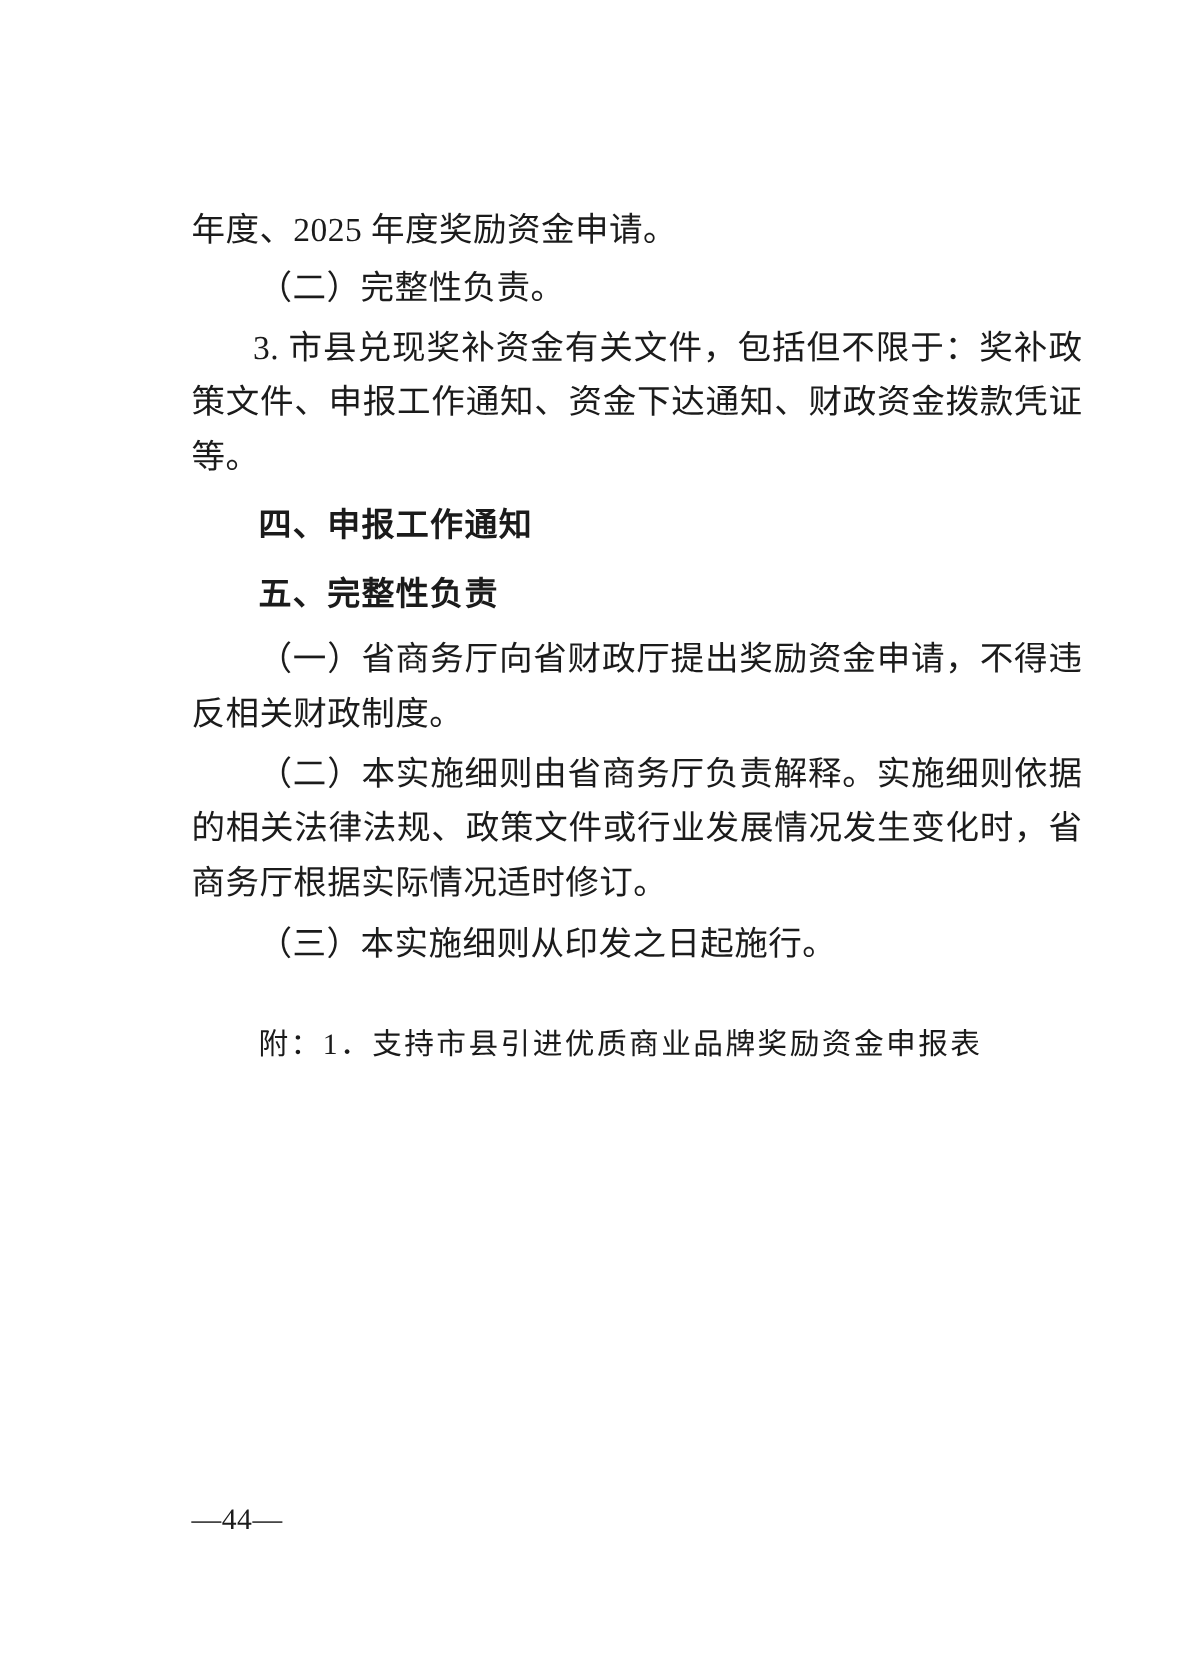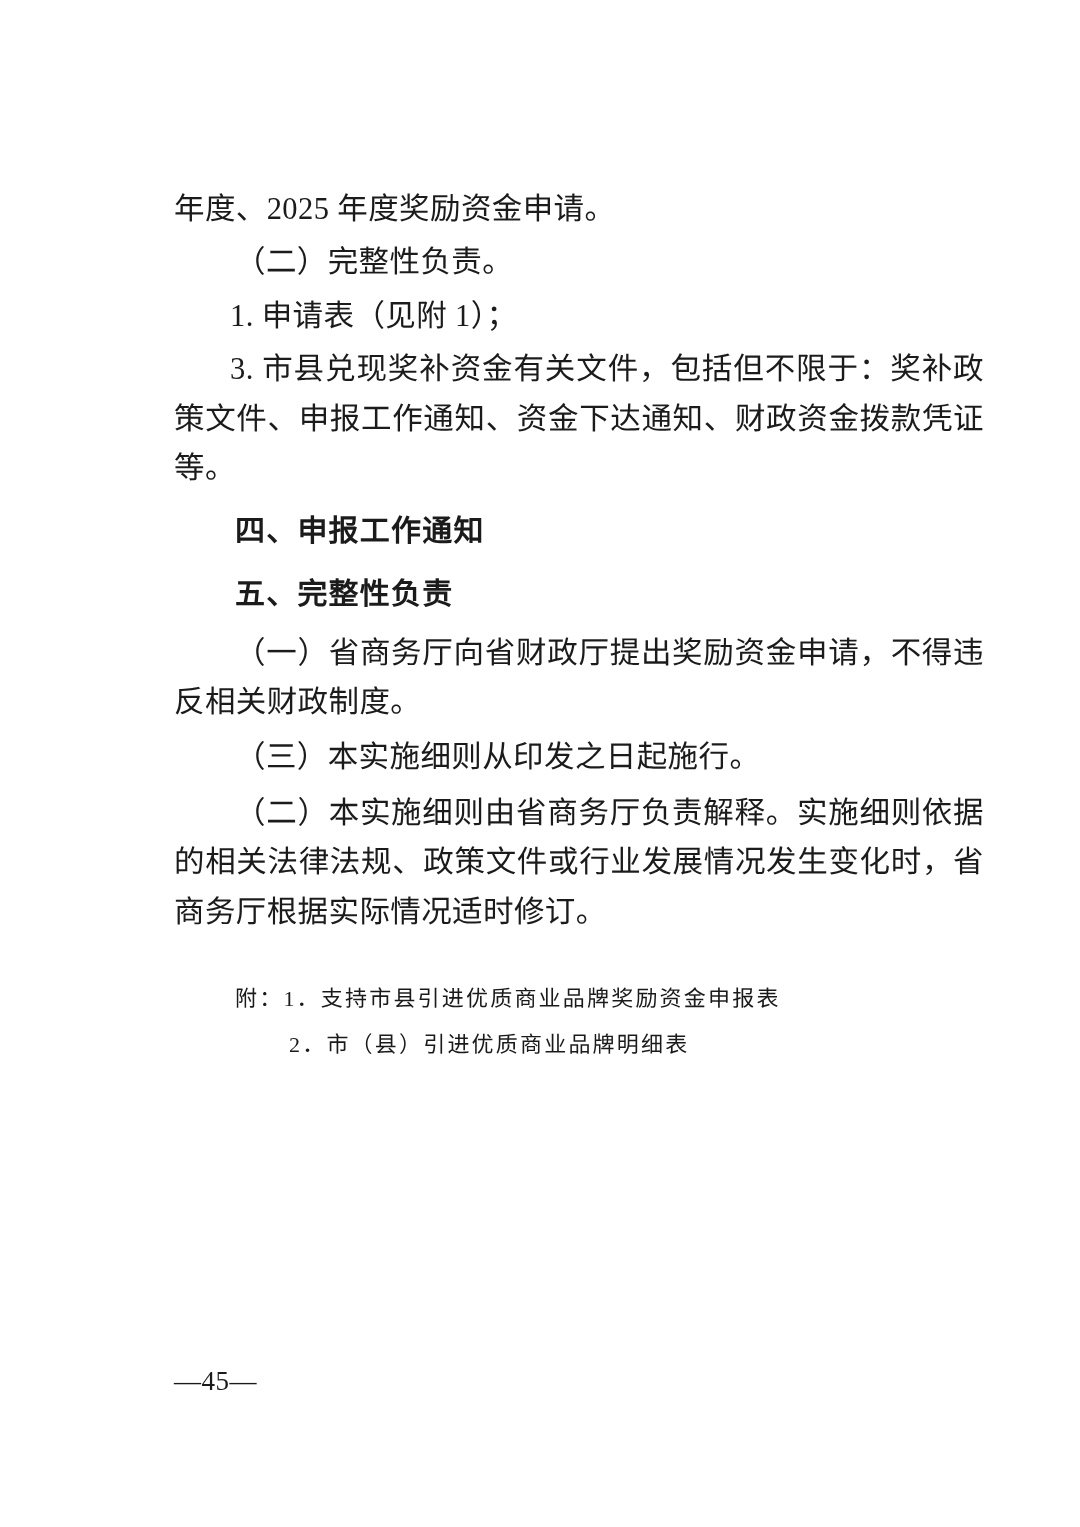--- a/index.html
+++ b/index.html
@@ -48,21 +48,21 @@
     margin-top: 14px;
     margin-bottom: 10px;
   }
   p.tight {
     margin-bottom: 4px;
   }
   .attach-block {
     margin-top: 44px;
   }
   .attach-line {
-    font-size: 22px;
+    font-size: 27px;
     line-height: 1.62;
     letter-spacing: 2.2px;
     text-indent: 61px;
     margin: 0 0 10px 0;
   }
   .attach-line.second {
     text-indent: 115px;
   }
   .page-number {
     position: absolute;
@@ -78,38 +78,36 @@
 <body>
 
 <div class="page">
 
   <div class="content">
 
     <p class="tight">年度、2025 年度奖励资金申请。</p>
 
     <p class="indent tight">（二）完整性负责。</p>
 
-    <p class="indent-half tight">1. 申请表（见附 1）；</p>
 
 
     <p class="indent-half tight">3. 市县兑现奖补资金有关文件，包括但不限于：奖补政策文件、申报工作通知、资金下达通知、财政资金拨款凭证等。</p>
 
     <p class="heading">四、申报工作通知</p>
 
 
     <p class="heading">五、完整性负责</p>
 
     <p class="indent">（一）省商务厅向省财政厅提出奖励资金申请，不得违反相关财政制度。</p>
 
+    <p class="indent">（二）本实施细则由省商务厅负责解释。实施细则依据的相关法律法规、政策文件或行业发展情况发生变化时，省商务厅根据实际情况适时修订。</p>
+
     <p class="indent">（三）本实施细则从印发之日起施行。</p>
-
-    <p class="indent">（二）本实施细则由省商务厅负责解释。实施细则依据的相关法律法规、政策文件或行业发展情况发生变化时，省商务厅根据实际情况适时修订。</p>
 
     <div class="attach-block">
       <div class="attach-line">附：1．支持市县引进优质商业品牌奖励资金申报表</div>
-      <div class="attach-line second">2．市（县）引进优质商业品牌明细表</div>
     </div>
 
   </div>
 
-  <div class="page-number">—45—</div>
+  <div class="page-number">—44—</div>
 
 </div>
 
 </body></html>

